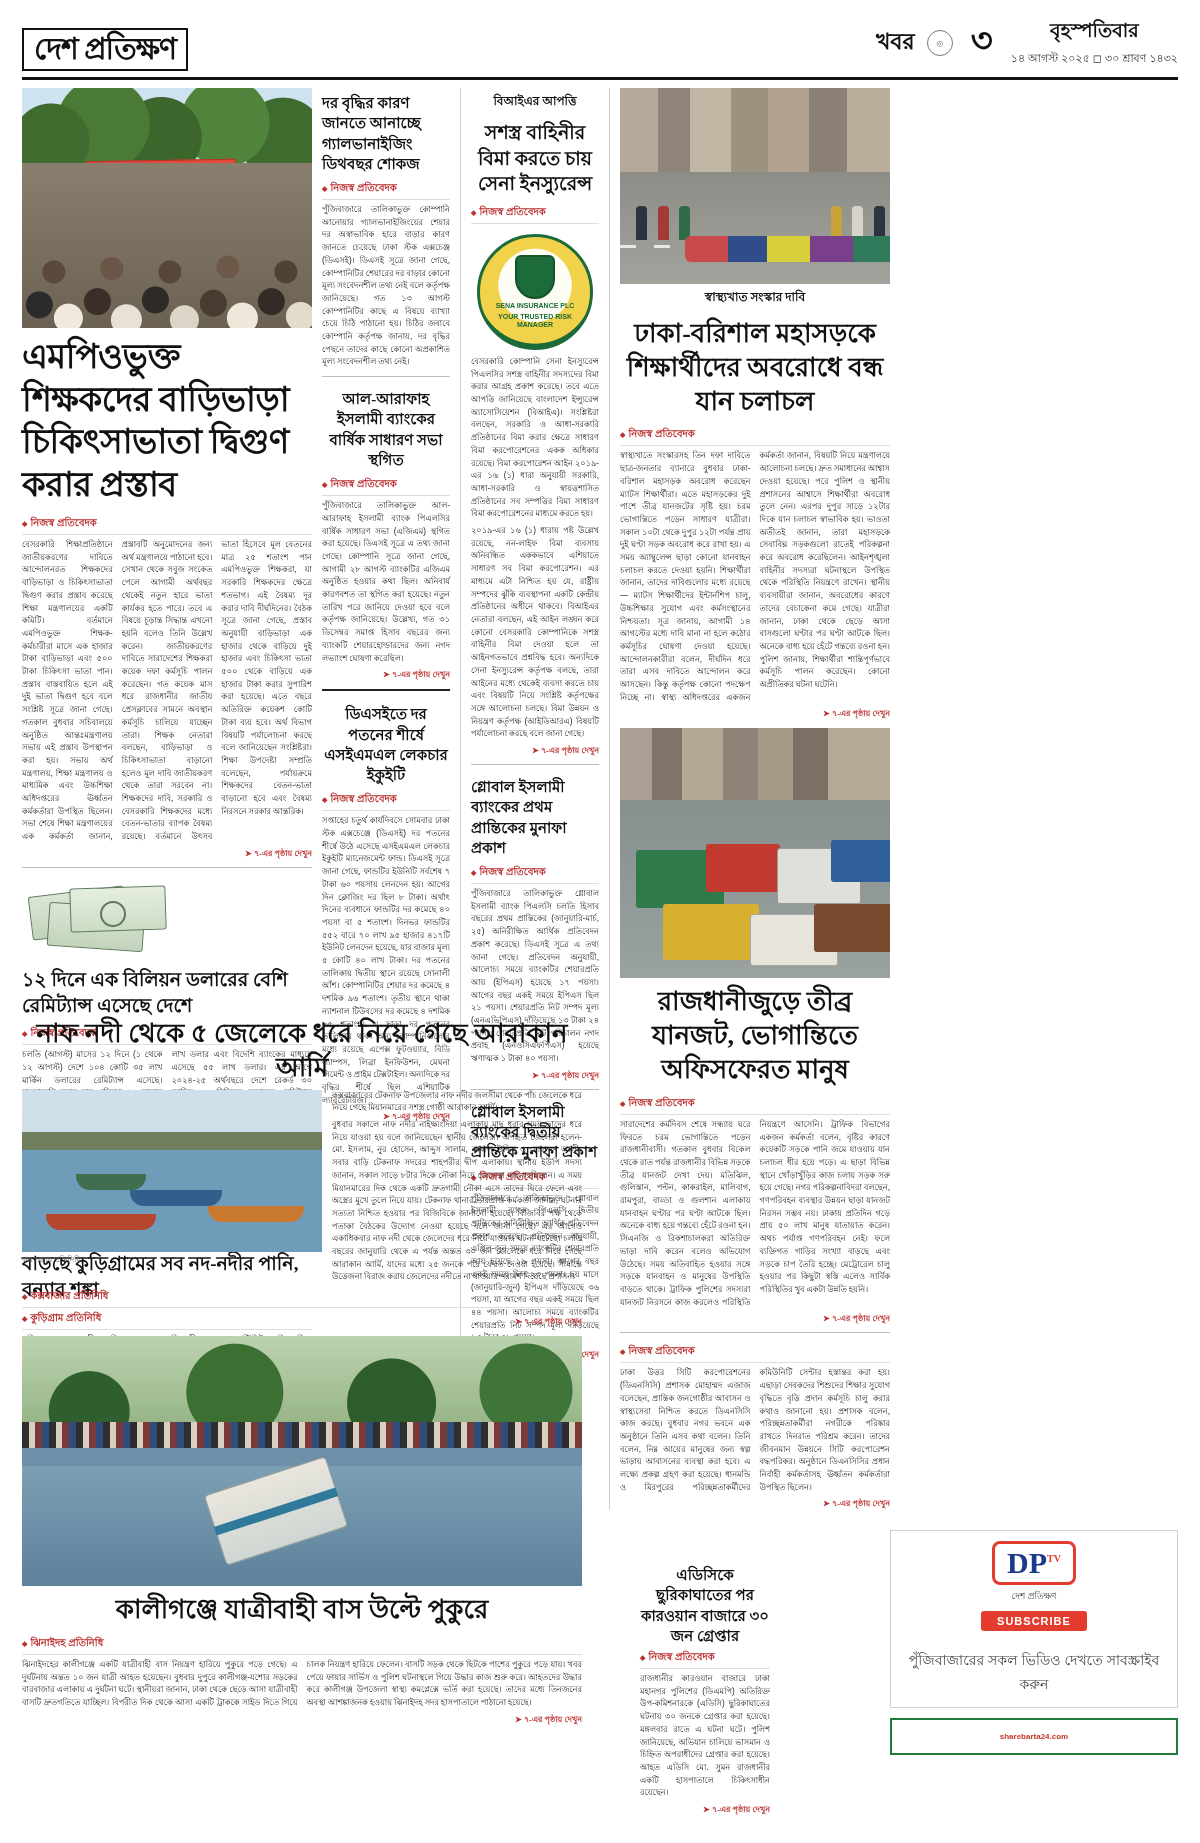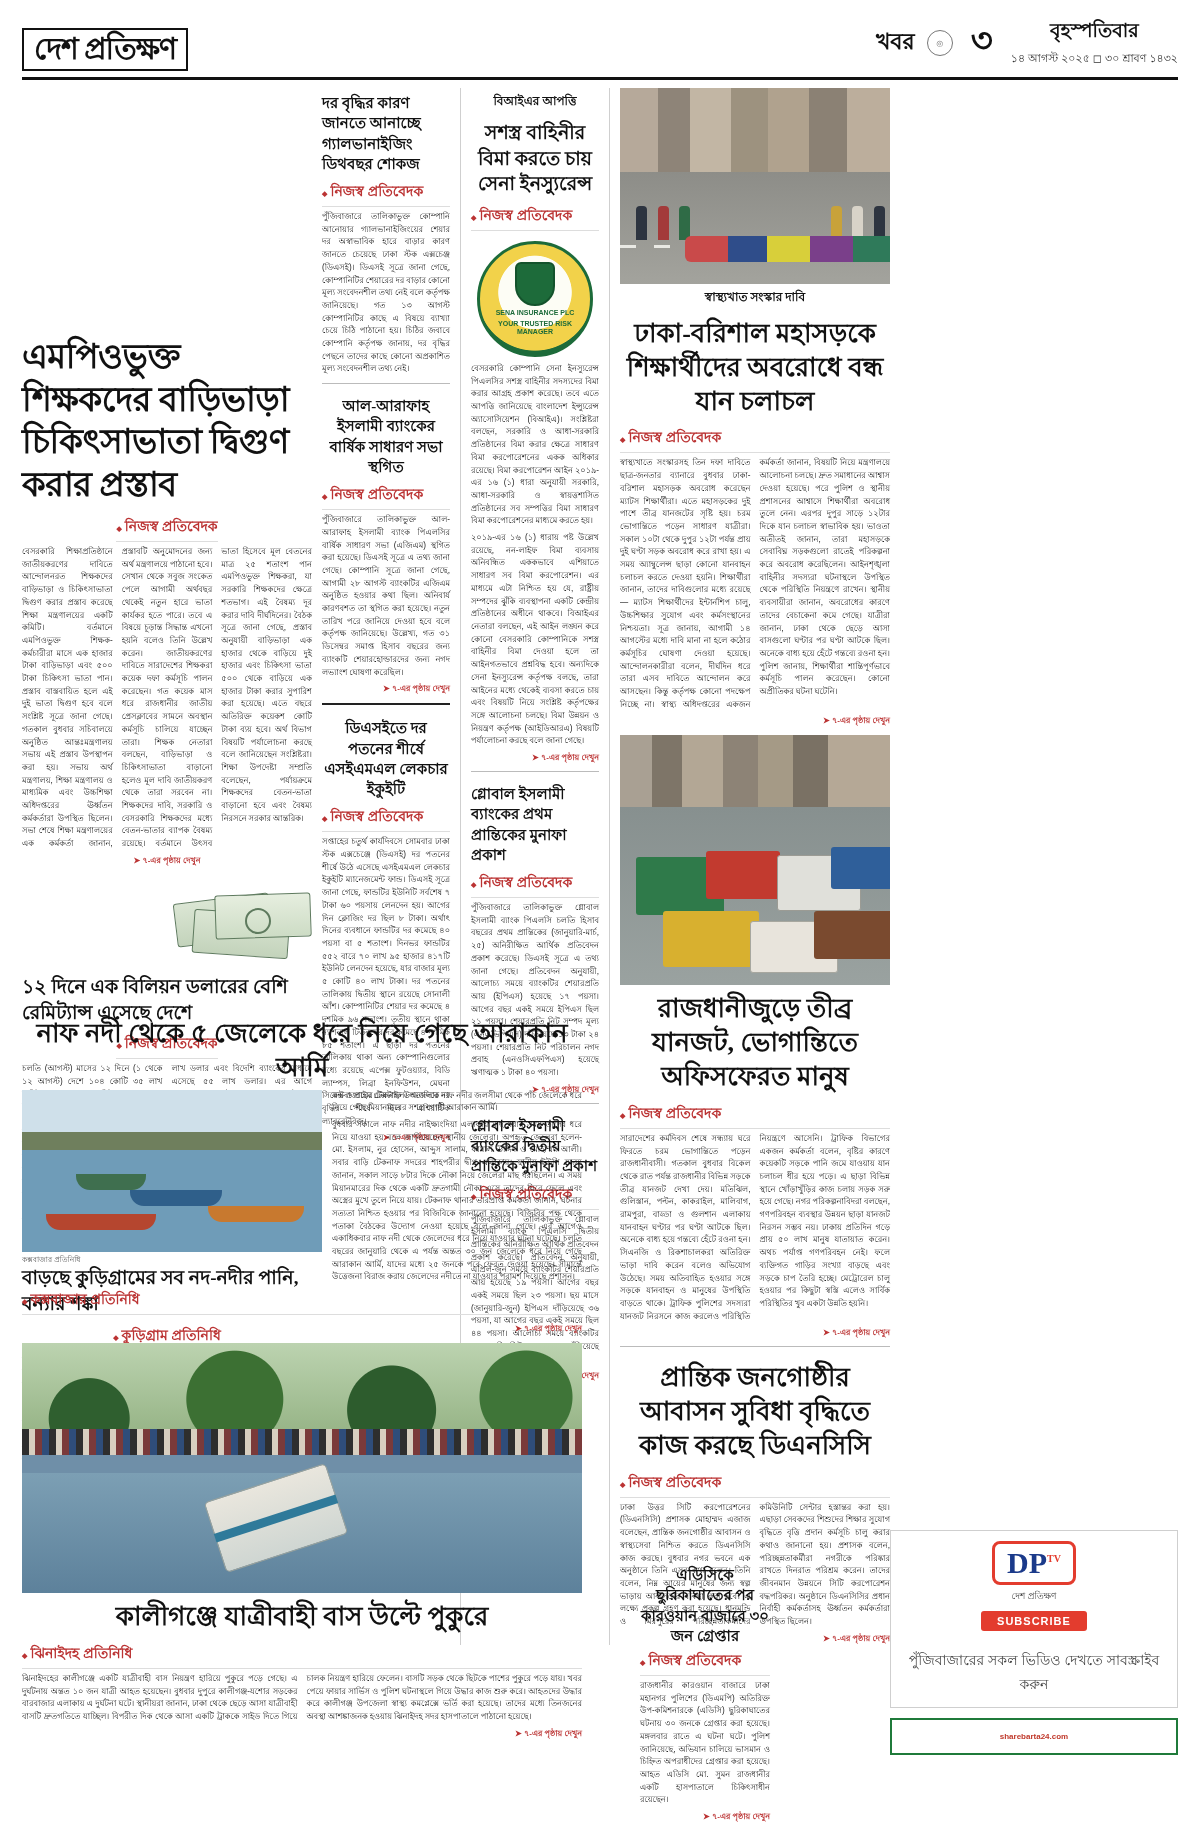--- a/index.html
+++ b/index.html
@@ -40,21 +40,21 @@
   .mast-daybox { text-align:center; }
   .mast-seal {
     width:26px;height:26px;border-radius:50%;
     border:1px solid #777; display:inline-block;
     font-size:8px; line-height:26px; text-align:center; color:#777;
   }
 
   
   .cols { display:flex; gap:10px; }
   .col { display:flex; flex-direction:column; }
-  .c1 { width:290px;align-items:center; }
+  .c1 { width:290px; }
   .c2 { width:128px; }
   .c3 { width:128px; }
   .c4 { width:270px; }
 
   .vrule { width:1px; background:#cfcfcf; }
 
   
   .hl-xl {
     font-family:"Liberation Serif", serif;
     font-weight:bold; font-size:34px; line-height:1.25;
@@ -70,21 +70,21 @@
   }
   .hl-sm {
     font-family:"Liberation Serif", serif;
     font-weight:bold; font-size:15px; line-height:1.35; margin:5px 0 3px 0;
   }
   .kicker {
     font-family:"Liberation Serif", serif;
     font-weight:bold; font-size:12px; text-align:center; margin:4px 0 2px;
   }
   .byline {
-    font-size:14px; color:#b33; font-weight:bold; margin:3px 0 4px 0;
+    font-size:10px; color:#b33; font-weight:bold; margin:3px 0 4px 0;
     border-bottom:1px solid #ddd; padding-bottom:2px;
   }
   .byline:before { content:"\25C6"; color:#b33; margin-right:3px; font-size:7px; }
   .body {
     font-size:8.2px; line-height:1.55; text-align:justify; color:#222;
     hyphens:auto; word-spacing:-0.3px;
   }
   .body.two { column-count:2; column-gap:9px; }
   .body.three { column-count:3; column-gap:9px; }
   .cont {
@@ -383,21 +383,20 @@
       <div class="hl-lg center">রাজধানীজুড়ে তীব্র যানজট, ভোগান্তিতে অফিসফেরত মানুষ</div>
       <div class="byline">নিজস্ব প্রতিবেদক</div>
       <div class="body two">
         <span>সারাদেশের কর্মদিবস শেষে সন্ধ্যায় ঘরে ফিরতে চরম ভোগান্তিতে পড়েন রাজধানীবাসী। গতকাল বুধবার বিকেল থেকে রাত পর্যন্ত রাজধানীর বিভিন্ন সড়কে তীব্র যানজট দেখা দেয়। মতিঝিল, গুলিস্তান, পল্টন, কাকরাইল, মালিবাগ, রামপুরা, বাড্ডা ও গুলশান এলাকায় যানবাহন ঘণ্টার পর ঘণ্টা আটকে ছিল। অনেকে বাধ্য হয়ে গন্তব্যে হেঁটে রওনা হন। সিএনজি ও রিকশাচালকরা অতিরিক্ত ভাড়া দাবি করেন বলেও অভিযোগ উঠেছে।</span>
         <span>সময় অতিবাহিত হওয়ার সঙ্গে সড়কে যানবাহন ও মানুষের উপস্থিতি বাড়তে থাকে। ট্রাফিক পুলিশের সদস্যরা যানজট নিরসনে কাজ করলেও পরিস্থিতি নিয়ন্ত্রণে আসেনি। ট্রাফিক বিভাগের একজন কর্মকর্তা বলেন, বৃষ্টির কারণে কয়েকটি সড়কে পানি জমে যাওয়ায় যান চলাচল ধীর হয়ে পড়ে। এ ছাড়া বিভিন্ন স্থানে খোঁড়াখুঁড়ির কাজ চলায় সড়ক সরু হয়ে গেছে। নগর পরিকল্পনাবিদরা বলছেন, গণপরিবহন ব্যবস্থার উন্নয়ন ছাড়া যানজট নিরসন সম্ভব নয়। ঢাকায় প্রতিদিন গড়ে প্রায় ৫০ লাখ মানুষ যাতায়াত করেন। অথচ পর্যাপ্ত গণপরিবহন নেই। ফলে ব্যক্তিগত গাড়ির সংখ্যা বাড়ছে এবং সড়কে চাপ তৈরি হচ্ছে। মেট্রোরেল চালু হওয়ার পর কিছুটা স্বস্তি এলেও সার্বিক পরিস্থিতির খুব একটা উন্নতি হয়নি।</span>
       </div>
       <div class="cont">➤ ৭-এর পৃষ্ঠায় দেখুন</div>
 
       <div class="rule"></div>
 
-      <div class="hl-lg center">প্রান্তিক জনগোষ্ঠীর আবাসন সুবিধা বৃদ্ধিতে কাজ করছে ডিএনসিসি</div>
       <div class="byline">নিজস্ব প্রতিবেদক</div>
       <div class="body two">
         <span>ঢাকা উত্তর সিটি করপোরেশনের (ডিএনসিসি) প্রশাসক মোহাম্মদ এজাজ বলেছেন, প্রান্তিক জনগোষ্ঠীর আবাসন ও স্বাস্থ্যসেবা নিশ্চিত করতে ডিএনসিসি কাজ করছে। বুধবার নগর ভবনে এক অনুষ্ঠানে তিনি এসব কথা বলেন। তিনি বলেন, নিম্ন আয়ের মানুষের জন্য স্বল্প ভাড়ায় আবাসনের ব্যবস্থা করা হবে। এ লক্ষ্যে প্রকল্প গ্রহণ করা হয়েছে।</span>
         <span>ধানমন্ডি ও মিরপুরের পরিচ্ছন্নতাকর্মীদের কমিউনিটি সেন্টার হস্তান্তর করা হয়। এছাড়া সেবকদের শিশুদের শিক্ষার সুযোগ বৃদ্ধিতে বৃত্তি প্রদান কর্মসূচি চালু করার কথাও জানানো হয়। প্রশাসক বলেন, পরিচ্ছন্নতাকর্মীরা নগরীকে পরিষ্কার রাখতে দিনরাত পরিশ্রম করেন। তাদের জীবনমান উন্নয়নে সিটি করপোরেশন বদ্ধপরিকর। অনুষ্ঠানে ডিএনসিসির প্রধান নির্বাহী কর্মকর্তাসহ ঊর্ধ্বতন কর্মকর্তারা উপস্থিত ছিলেন।</span>
       </div>
       <div class="cont">➤ ৭-এর পৃষ্ঠায় দেখুন</div>
     </div>
   </div>
 
   <div class="cols" style="position:absolute; left:22px; top:1010px; width:560px;">

